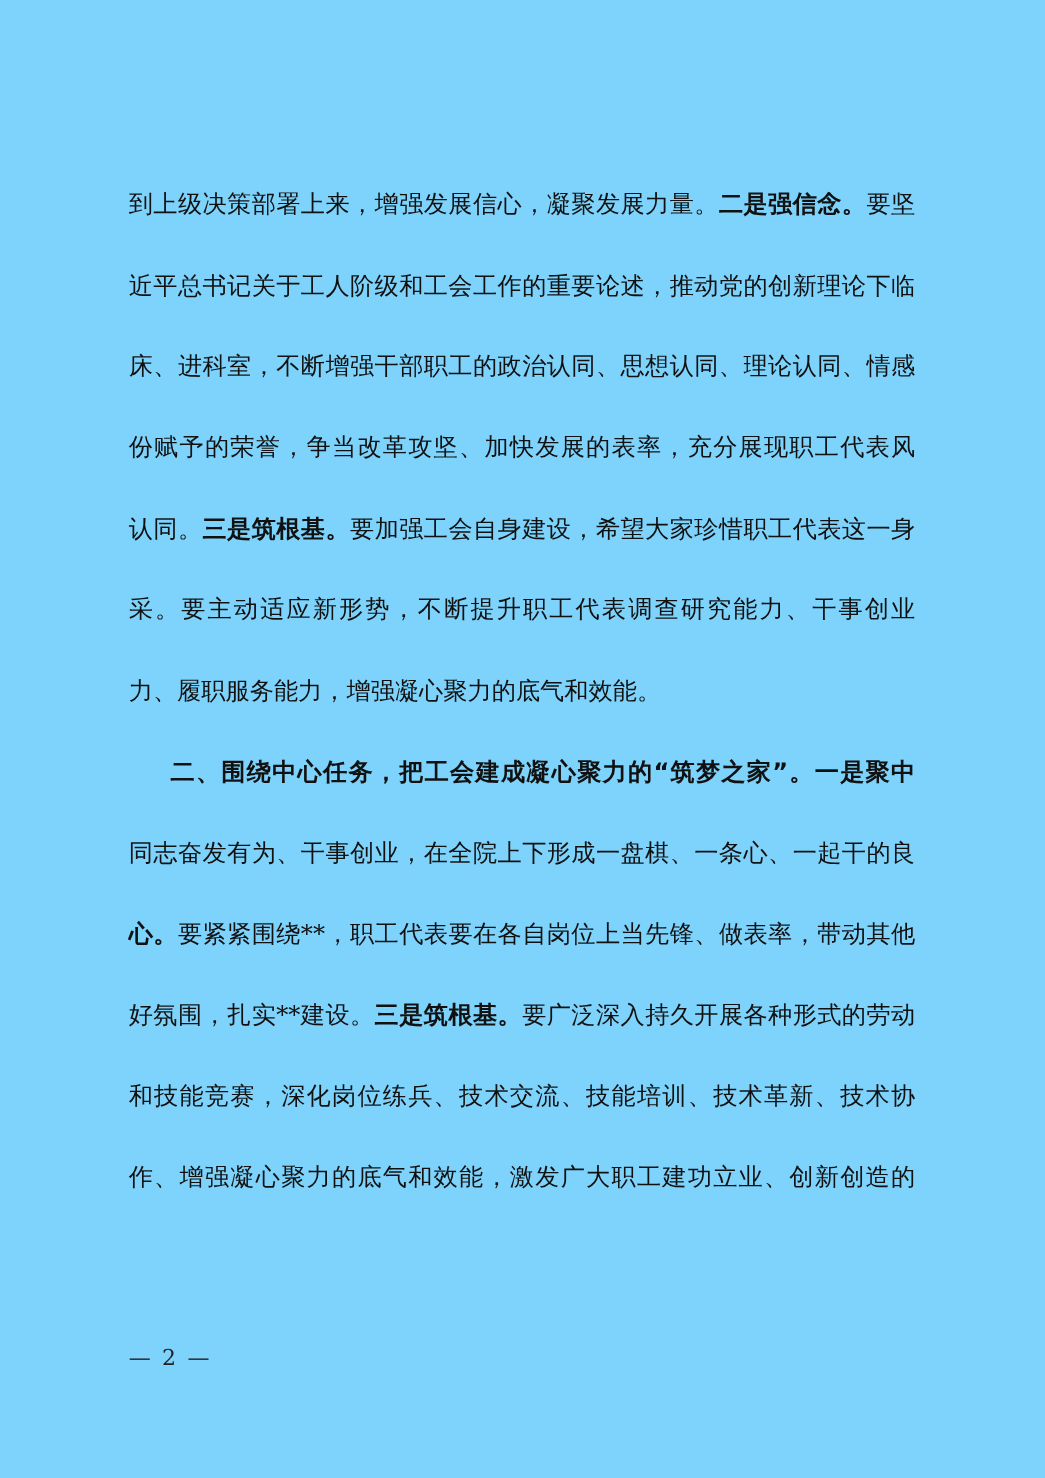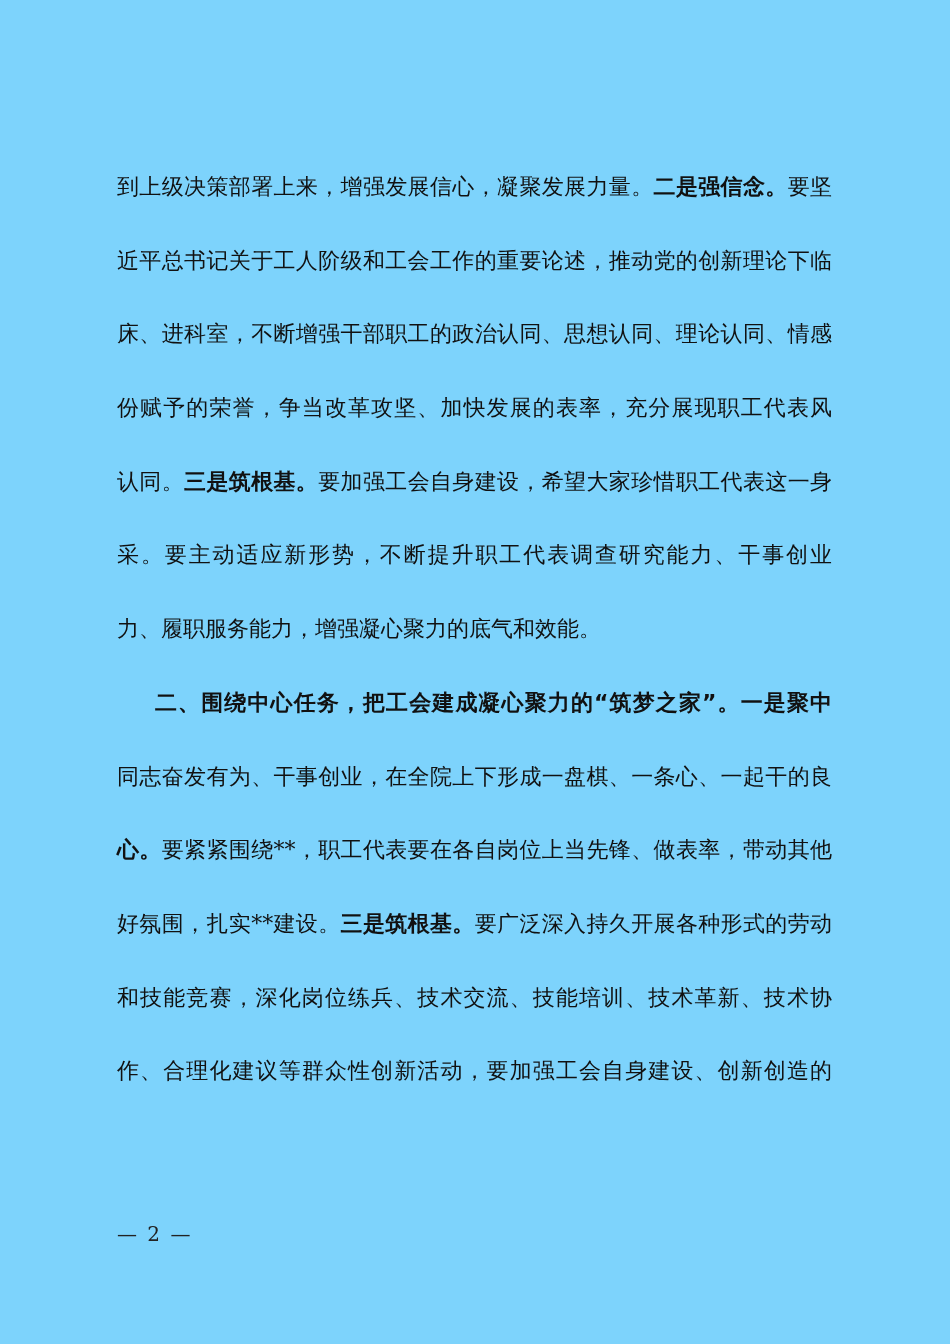--- a/index.html
+++ b/index.html
@@ -102,18 +102,18 @@
     <div class="line">
         <span class="justify"><span class="bold">心。</span><span>要紧紧围绕**，职工代表要在各自岗位上当先锋、做表率，带动其他</span></span>
       </div>
     <div class="line">
         <span class="justify"><span>好氛围，扎实**建设。</span><span class="bold">三是筑根基。</span><span>要广泛深入持久开展各种形式的劳动</span></span>
       </div>
     <div class="line">
         <span class="justify"><span>和技能竞赛，深化岗位练兵、技术交流、技能培训、技术革新、技术协</span></span>
       </div>
     <div class="line">
-        <span class="justify"><span>作、合理化建议等群众性创新活动，要加强工会自身建设、创新创造的</span></span>
+        <span class="justify"><span>作、增强凝心聚力的底气和效能，激发广大职工建功立业、创新创造的</span></span>
       </div>
   </div>
 
   <div class="page-number">— 2 —</div>
 </div>
 
 </body></html>

